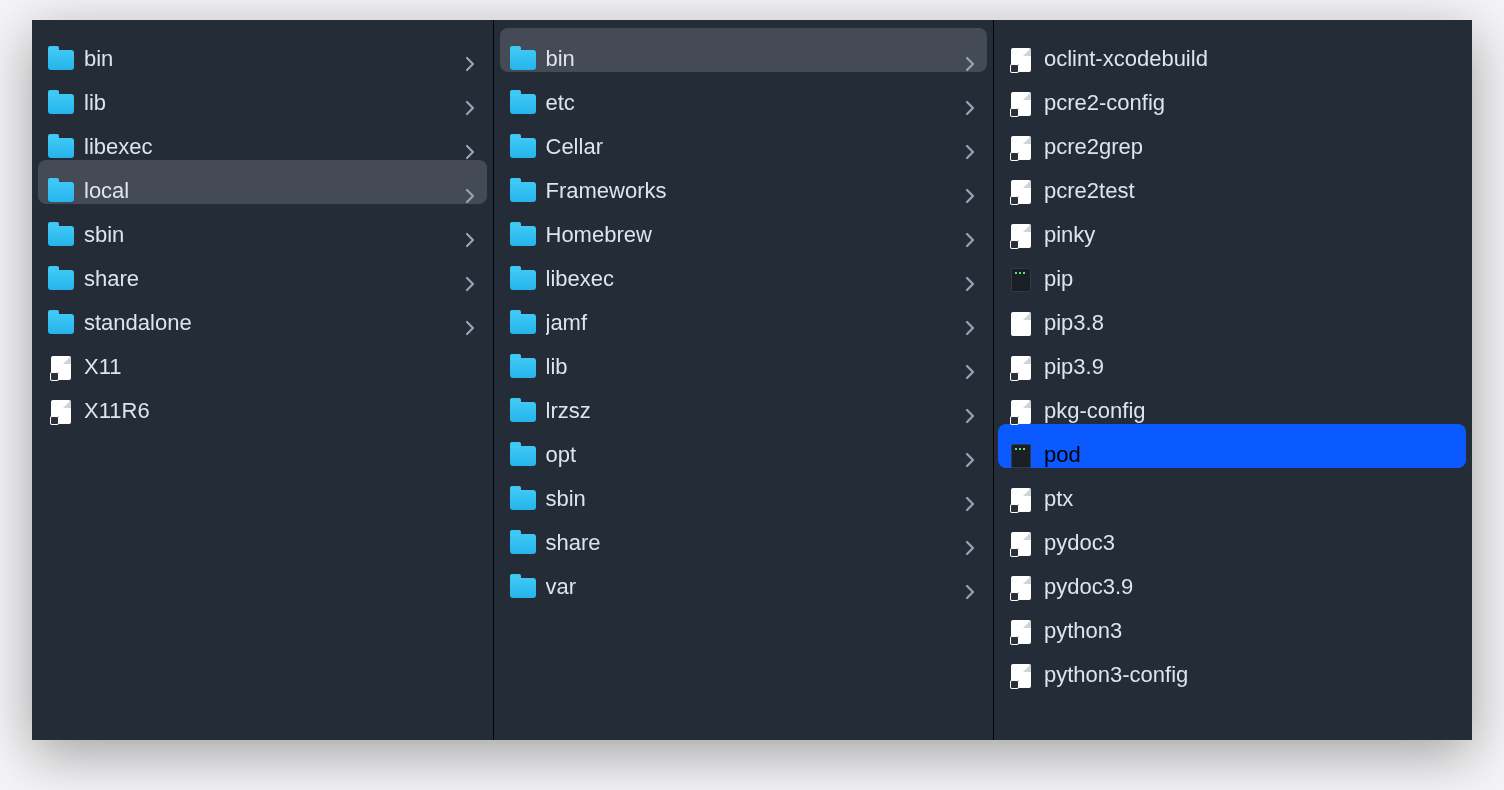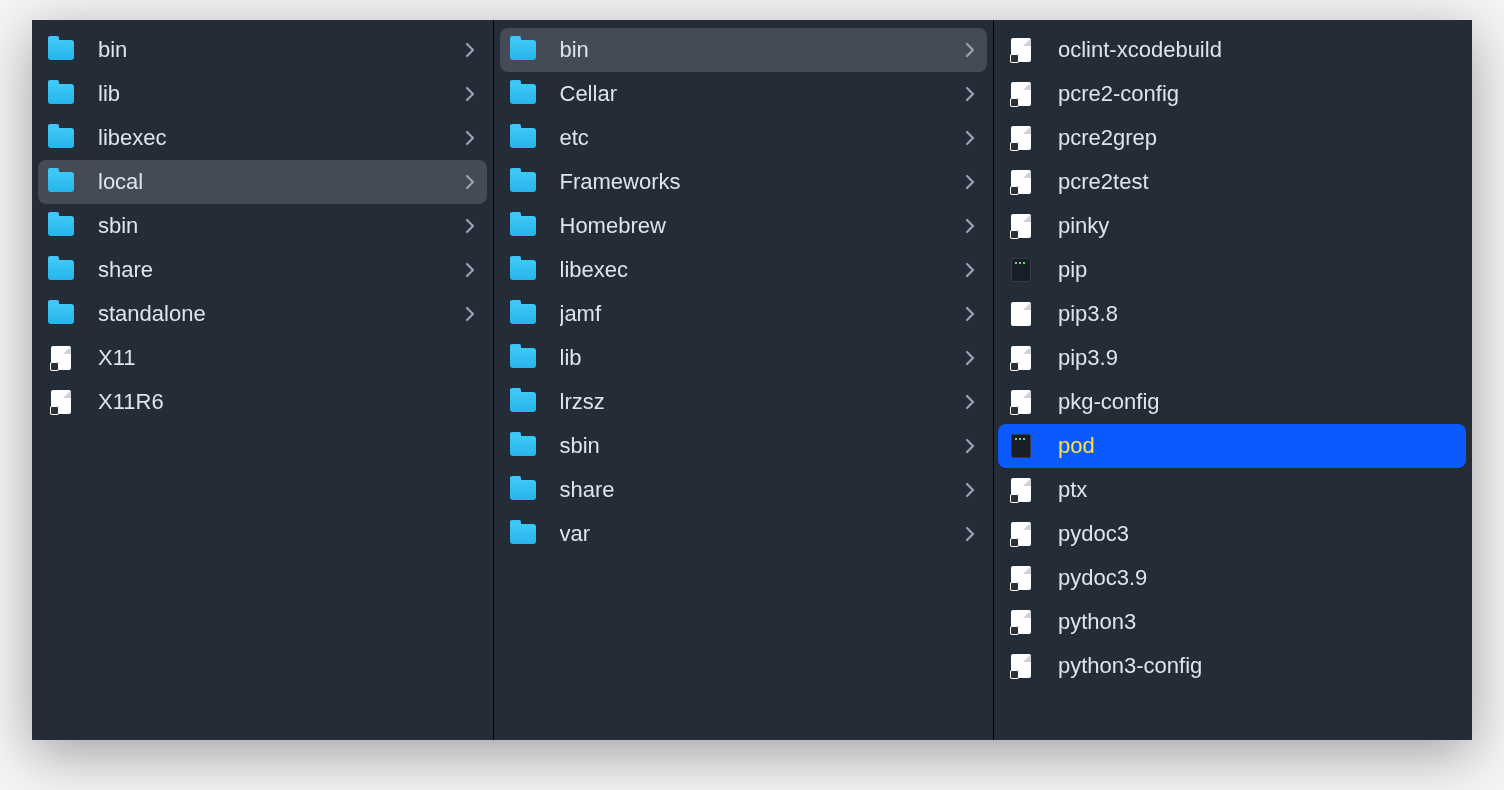--- a/index.html
+++ b/index.html
@@ -29,26 +29,26 @@
   }
   .column{
     flex:1 1 0;min-width:0;border-right:1px solid var(--divider);
     padding:8px 6px 8px 6px;overflow:hidden;
     display:flex;flex-direction:column;gap:0;
   }
   .column.c0{flex-basis:460px;}
   .column.c1{flex-basis:500px;}
   .column.c2{flex-basis:480px;border-right:none;padding-left:4px;}
   .row{
-    display:flex;align-items:center;gap:24px;
+    display:flex;align-items:flex-end;gap:10px;
     height:44px;padding:0 12px 0 10px;border-radius:8px;
     cursor:default;user-select:none;
   }
   .row.active{background:var(--row-active);}
-  .row.selected{background:var(--row-selected);color:#fde047;}
+  .row.selected{background:var(--row-selected);color:#000000;}
   .row .label{
     flex:1 1 auto;font-size:22px;font-weight:400;white-space:nowrap;
     overflow:hidden;text-overflow:ellipsis;
   }
   .row .chev{flex:0 0 auto;color:var(--text-muted);display:flex;}
   .ficon{flex:0 0 26px;height:24px;display:flex;align-items:center;justify-content:center;}
 
   
   .folder{
     width:26px;height:20px;position:relative;
@@ -191,42 +191,42 @@
           <span class="chev">
             <svg width="10" height="16" viewBox="0 0 10 16" fill="none" stroke="currentColor" stroke-width="2.2" stroke-linecap="round" stroke-linejoin="round">
               <polyline points="2,2 8,8 2,14"></polyline>
             </svg>
           </span>
         </div>
         <div class="row">
           <span class="ficon">
             <span class="folder"></span>
           </span>
+          <span class="label">etc</span>
+          <span class="chev">
+            <svg width="10" height="16" viewBox="0 0 10 16" fill="none" stroke="currentColor" stroke-width="2.2" stroke-linecap="round" stroke-linejoin="round">
+              <polyline points="2,2 8,8 2,14"></polyline>
+            </svg>
+          </span>
+        </div>
+        <div class="row">
+          <span class="ficon">
+            <span class="folder"></span>
+          </span>
           <span class="label">Cellar</span>
           <span class="chev">
             <svg width="10" height="16" viewBox="0 0 10 16" fill="none" stroke="currentColor" stroke-width="2.2" stroke-linecap="round" stroke-linejoin="round">
               <polyline points="2,2 8,8 2,14"></polyline>
             </svg>
           </span>
         </div>
         <div class="row">
           <span class="ficon">
             <span class="folder"></span>
           </span>
-          <span class="label">etc</span>
-          <span class="chev">
-            <svg width="10" height="16" viewBox="0 0 10 16" fill="none" stroke="currentColor" stroke-width="2.2" stroke-linecap="round" stroke-linejoin="round">
-              <polyline points="2,2 8,8 2,14"></polyline>
-            </svg>
-          </span>
-        </div>
-        <div class="row">
-          <span class="ficon">
-            <span class="folder"></span>
-          </span>
           <span class="label">Frameworks</span>
           <span class="chev">
             <svg width="10" height="16" viewBox="0 0 10 16" fill="none" stroke="currentColor" stroke-width="2.2" stroke-linecap="round" stroke-linejoin="round">
               <polyline points="2,2 8,8 2,14"></polyline>
             </svg>
           </span>
         </div>
         <div class="row">
           <span class="ficon">
             <span class="folder"></span>
@@ -269,20 +269,31 @@
             <svg width="10" height="16" viewBox="0 0 10 16" fill="none" stroke="currentColor" stroke-width="2.2" stroke-linecap="round" stroke-linejoin="round">
               <polyline points="2,2 8,8 2,14"></polyline>
             </svg>
           </span>
         </div>
         <div class="row">
           <span class="ficon">
             <span class="folder"></span>
           </span>
           <span class="label">lrzsz</span>
+          <span class="chev">
+            <svg width="10" height="16" viewBox="0 0 10 16" fill="none" stroke="currentColor" stroke-width="2.2" stroke-linecap="round" stroke-linejoin="round">
+              <polyline points="2,2 8,8 2,14"></polyline>
+            </svg>
+          </span>
+        </div>
+        <div class="row">
+          <span class="ficon">
+            <span class="folder"></span>
+          </span>
+          <span class="label">opt</span>
           <span class="chev">
             <svg width="10" height="16" viewBox="0 0 10 16" fill="none" stroke="currentColor" stroke-width="2.2" stroke-linecap="round" stroke-linejoin="round">
               <polyline points="2,2 8,8 2,14"></polyline>
             </svg>
           </span>
         </div>
         <div class="row">
           <span class="ficon">
             <span class="folder"></span>
           </span>

